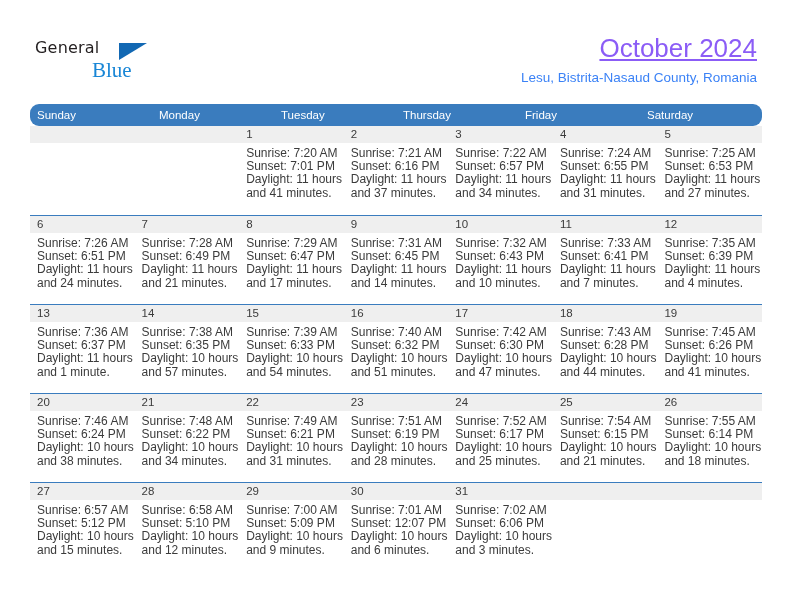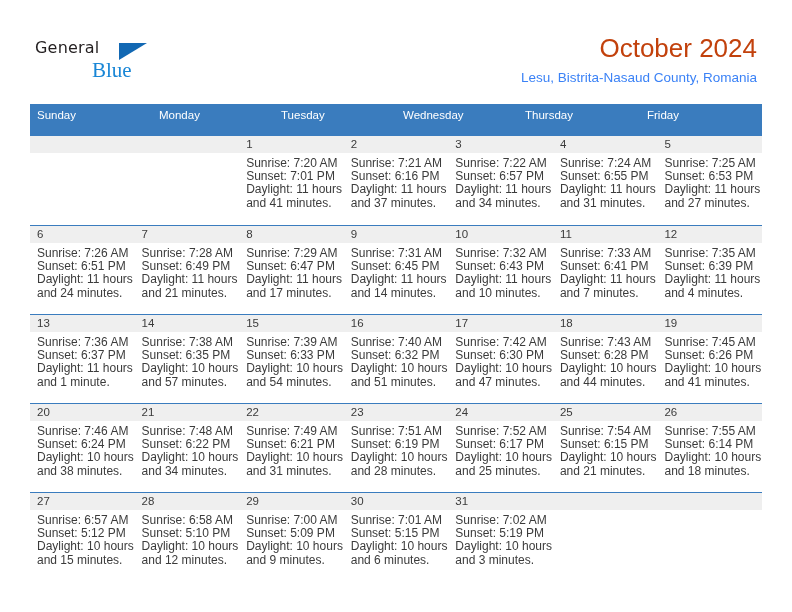--- a/index.html
+++ b/index.html
@@ -66,44 +66,46 @@
     font-weight: 400;
   }
   .title-block {
     position: absolute;
     right: 35px;
     top: 32px;
     text-align: right;
   }
   .cal-title {
     font-size: 26px;
-    color: #c2410c;
+    color: #8b5cf6;
     line-height: 32px;
     font-weight: 400;
     white-space: nowrap;
+    text-decoration: underline;
   }
   .cal-subtitle {
     font-size: 13.5px;
     color: #3b82f6;
     line-height: 20px;
     margin-top: 4px;
     white-space: nowrap;
   }
 
   
   .calendar {
     position: absolute;
     left: 30px;
     top: 104px;
     width: 732px;
   }
   .dow-row {
     display: flex;
     background: #3a7cbe;
-    height: 32px;
+    height: 22px;
+    border-radius: 9px;
   }
   .dow {
     flex: 1 1 0;
     color: #ffffff;
     font-size: 11.5px;
     line-height: 22px;
     padding-left: 7px;
     box-sizing: border-box;
     white-space: nowrap;
   }
@@ -160,23 +162,23 @@
       <div class="cal-title">October 2024</div>
       <div class="cal-subtitle">Lesu, Bistrita-Nasaud County, Romania</div>
     </div>
   </div>
 
   <div class="calendar">
     <div class="dow-row">
       <div class="dow">Sunday</div>
       <div class="dow">Monday</div>
       <div class="dow">Tuesday</div>
-      <div class="dow">Wednesday</div>
       <div class="dow">Thursday</div>
       <div class="dow">Friday</div>
+      <div class="dow">Saturday</div>
     </div>
 
     <div id="weeks-container">
         <div class="week">
           <div class="cell empty">
             <div class="cell-daynum"></div>
             <div class="cell-body">
               <div class="cell-line"></div>
               <div class="cell-line"></div>
               <div class="cell-line"></div>
@@ -458,30 +460,30 @@
               <div class="cell-line">Sunrise: 7:00 AM</div>
               <div class="cell-line">Sunset: 5:09 PM</div>
               <div class="cell-line">Daylight: 10 hours</div>
               <div class="cell-line">and 9 minutes.</div>
             </div>
           </div>
           <div class="cell">
             <div class="cell-daynum">30</div>
             <div class="cell-body">
               <div class="cell-line">Sunrise: 7:01 AM</div>
-              <div class="cell-line">Sunset: 5:15 PM</div>
+              <div class="cell-line">Sunset: 12:07 PM</div>
               <div class="cell-line">Daylight: 10 hours</div>
               <div class="cell-line">and 6 minutes.</div>
             </div>
           </div>
           <div class="cell">
             <div class="cell-daynum">31</div>
             <div class="cell-body">
               <div class="cell-line">Sunrise: 7:02 AM</div>
-              <div class="cell-line">Sunset: 5:19 PM</div>
+              <div class="cell-line">Sunset: 6:06 PM</div>
               <div class="cell-line">Daylight: 10 hours</div>
               <div class="cell-line">and 3 minutes.</div>
             </div>
           </div>
           <div class="cell empty">
             <div class="cell-daynum"></div>
             <div class="cell-body">
               <div class="cell-line"></div>
               <div class="cell-line"></div>
               <div class="cell-line"></div>

